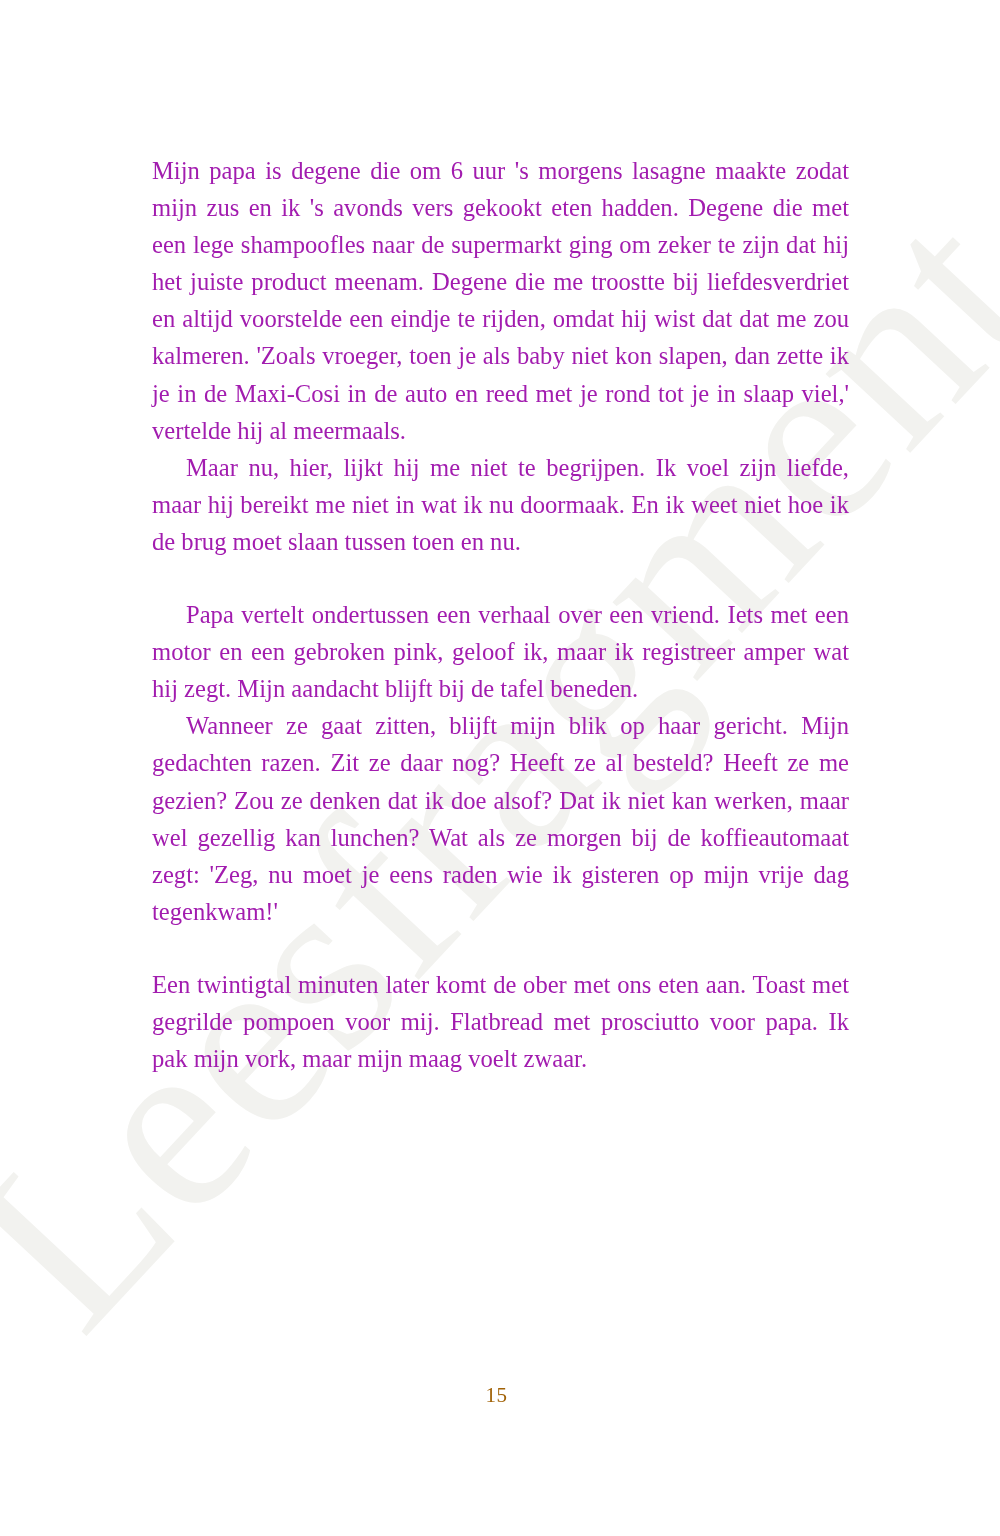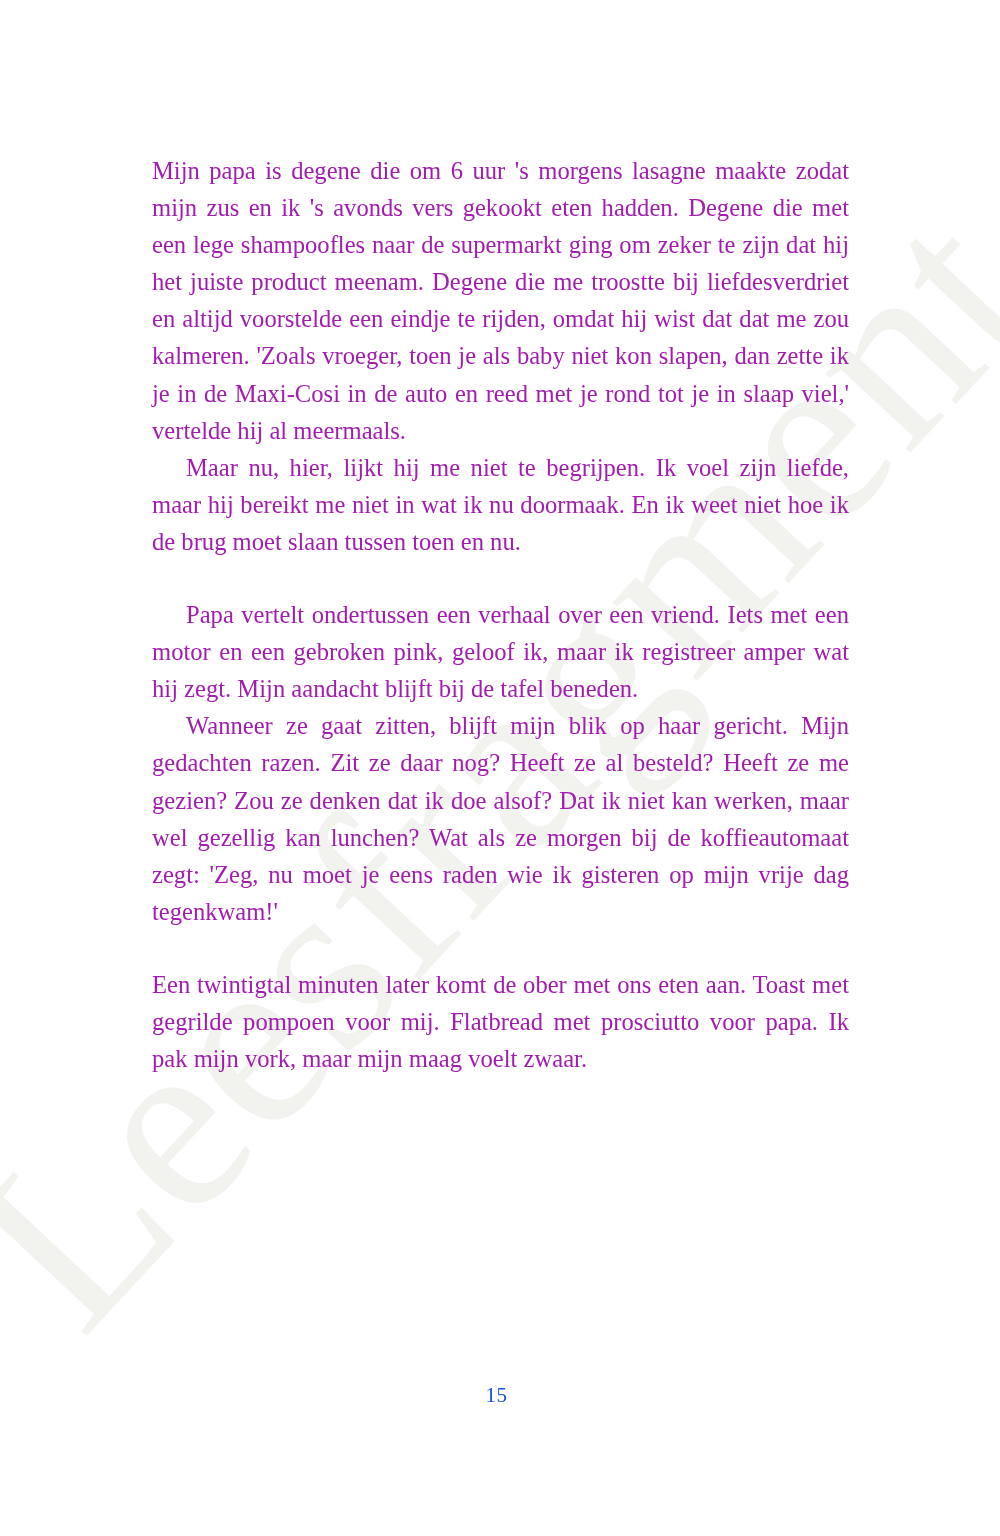--- a/index.html
+++ b/index.html
@@ -81,21 +81,21 @@
 
   
   #folio {
     position: absolute;
     left: 0;
     top: 1385px;
     width: 993px;
     text-align: center;
     font-size: 21px;
     line-height: 1;
-    color: #1d4ed8;
+    color: #a16207;
     letter-spacing: 0.5px;
     z-index: 2;
   }
 </style>
 </head>
 <body>
 
 <div id="page">
 
   <div id="watermark">

